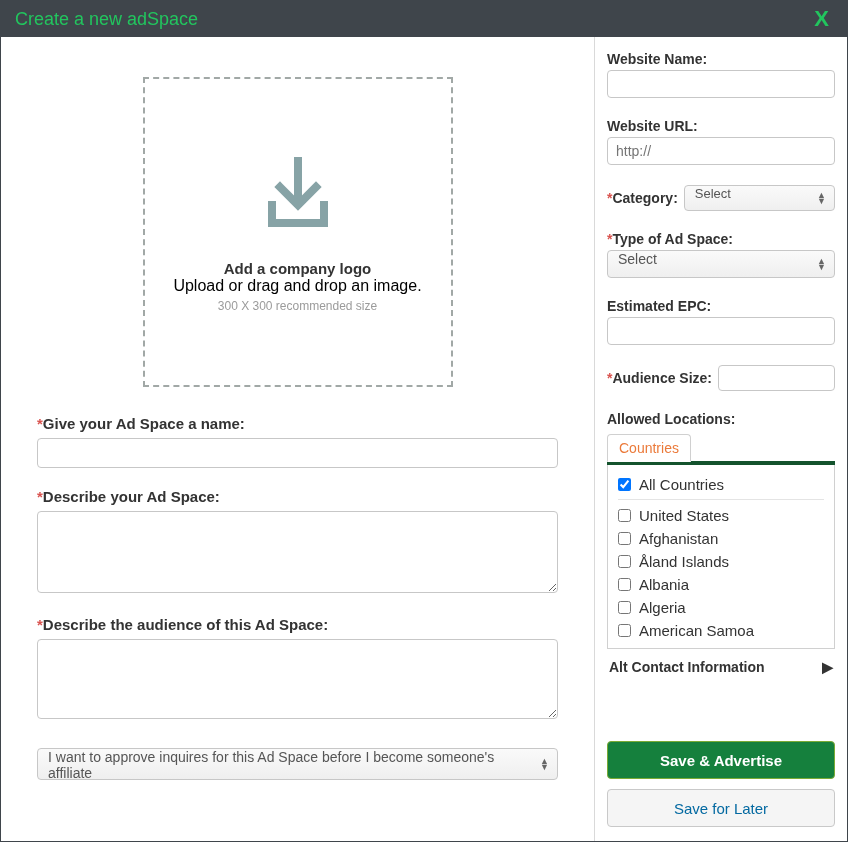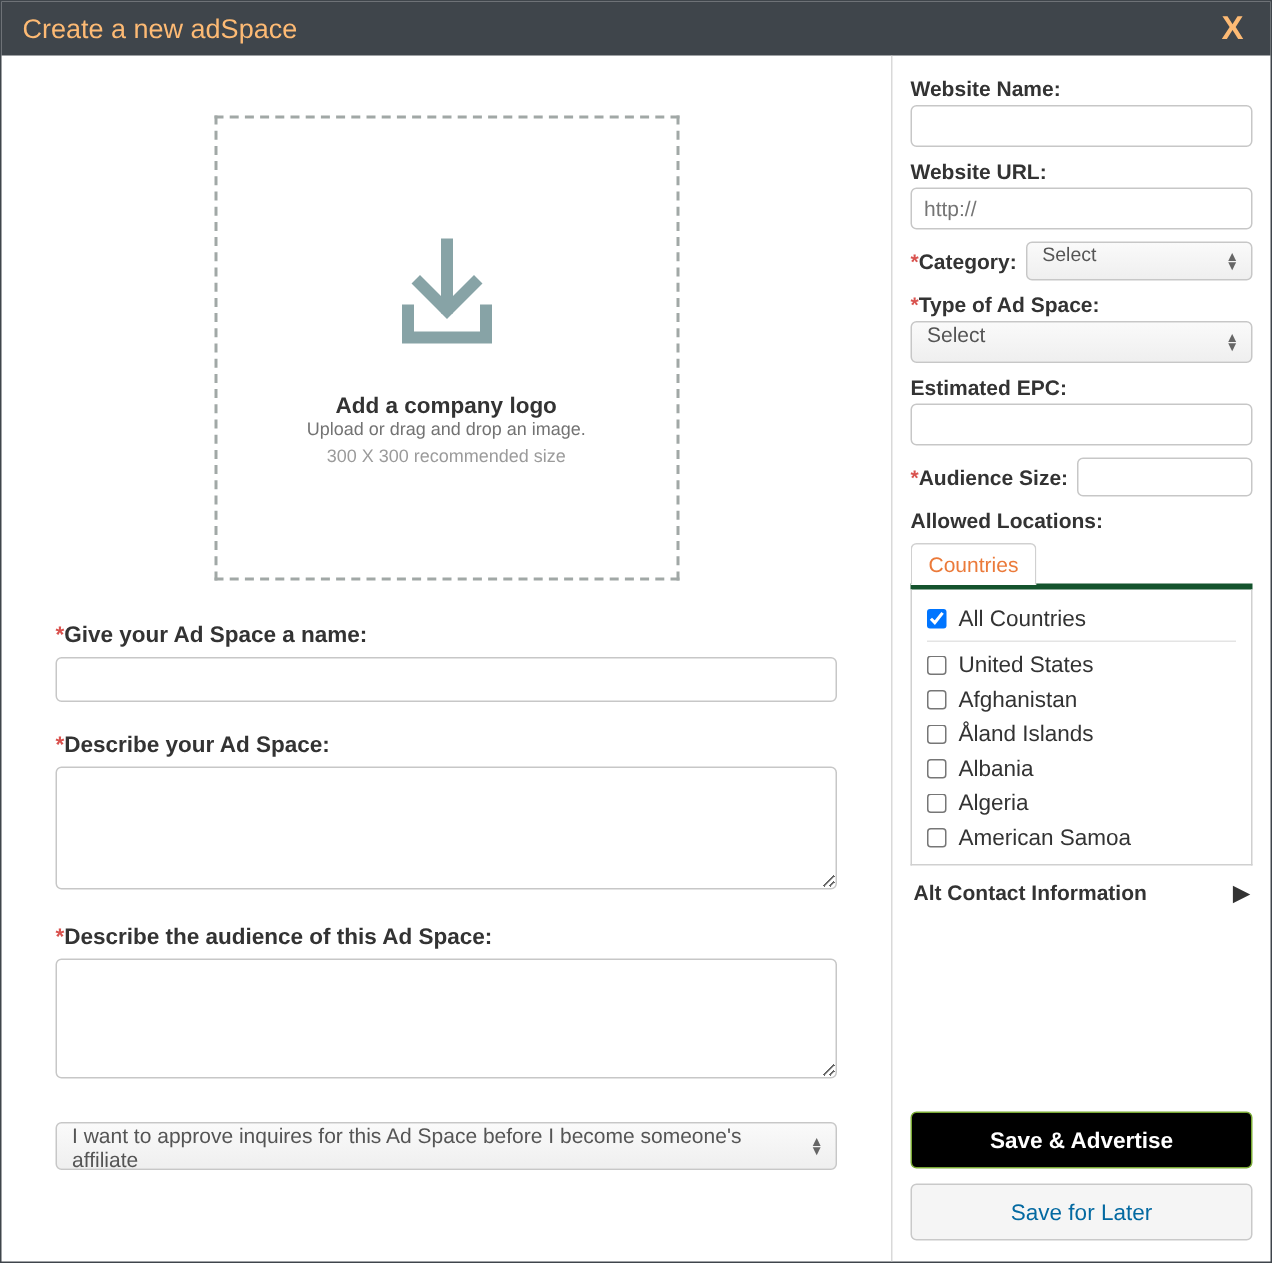--- a/index.html
+++ b/index.html
@@ -11,21 +11,21 @@
   }
   .modal {
     width: 848px; height: 842px;
     background: #fff;
     border: 1px solid #3f454b;
     display: flex; flex-direction: column;
     position: relative;
   }
   .titlebar {
     background: #3f454b;
-    color: #fdba74;
+    color: #22c55e;
     height: 36px;
     display: flex; align-items: center; justify-content: space-between;
     padding: 0 14px;
     font-size: 18px;
   }
   .titlebar .close {
     font-size: 22px; font-weight: bold; cursor: pointer;
     line-height: 1; padding: 4px;
   }
   .content {
@@ -47,21 +47,21 @@
     width: 310px; height: 310px;
     margin: 16px auto 28px auto;
     border: 2px dashed #a1a8a6;
     display: flex; flex-direction: column;
     align-items: center; justify-content: center;
     text-align: center;
     color: #333;
   }
   .upload-icon { margin-bottom: 18px; }
   .upload-title { font-weight: bold; font-size: 15px; margin-bottom: 0; }
-  .upload-sub { color: #737373; font-size: 12px; margin-bottom: 4px; }
+  .upload-sub { color: #000000; font-size: 16px; margin-bottom: 4px; }
   .upload-hint { color: #9b9b9b; font-size: 12px; }
 
   .field { margin-bottom: 20px; }
   .label { font-weight: bold; font-size: 15px; color: #333; display: block; margin-bottom: 6px; }
   .req { color: #d9534f; font-weight: bold; }
   .input, .textarea, .select {
     width: 100%;
     border: 1px solid #c7c7c7;
     border-radius: 4px;
     background: #fff;
@@ -84,21 +84,21 @@
     color: #555;
   }
   .select-carets {
     position: absolute; right: 8px; top: 50%; transform: translateY(-50%);
     display: flex; flex-direction: column; line-height: 6px; font-size: 9px; color: #666;
   }
   .approve-select { margin-top: 6px; }
 
   
   .r-label { font-weight: bold; font-size: 14px; color: #333; display: block; margin-bottom: 3px; }
-  .r-row { margin-bottom: 8px; }
+  .r-row { margin-bottom: 20px; }
   .r-input {
     width: 100%; height: 28px;
     border: 1px solid #c7c7c7; border-radius: 4px;
     padding: 3px 8px; font-size: 14px; color: #b91c1c;
     background: #fff;
   }
   .inline-row { display: flex; align-items: center; gap: 6px; }
   .inline-row .r-label { margin-bottom: 0; }
   .inline-row .select-wrap, .inline-row .r-input { flex: 1; height: 26px; font-size: 13px; }
 
@@ -141,21 +141,21 @@
     margin-top: auto; display: flex; flex-direction: column; gap: 10px;
     padding-top: 20px;
   }
   .btn {
     width: 100%; height: 38px; border-radius: 4px;
     font-size: 15px; cursor: pointer;
     display: flex; align-items: center; justify-content: center;
     border: 1px solid transparent;
   }
   .btn-primary {
-    background: #000000; color: #fff; font-weight: bold; border-color: #7aaa35;
+    background: #15803d; color: #fff; font-weight: bold; border-color: #7aaa35;
   }
   .btn-secondary {
     background: #f5f5f5; color: #0369a1; border-color: #c9c9c9;
   }
 </style>
 </head>
 <body>
 
 <div class="modal">
   <div class="titlebar">

